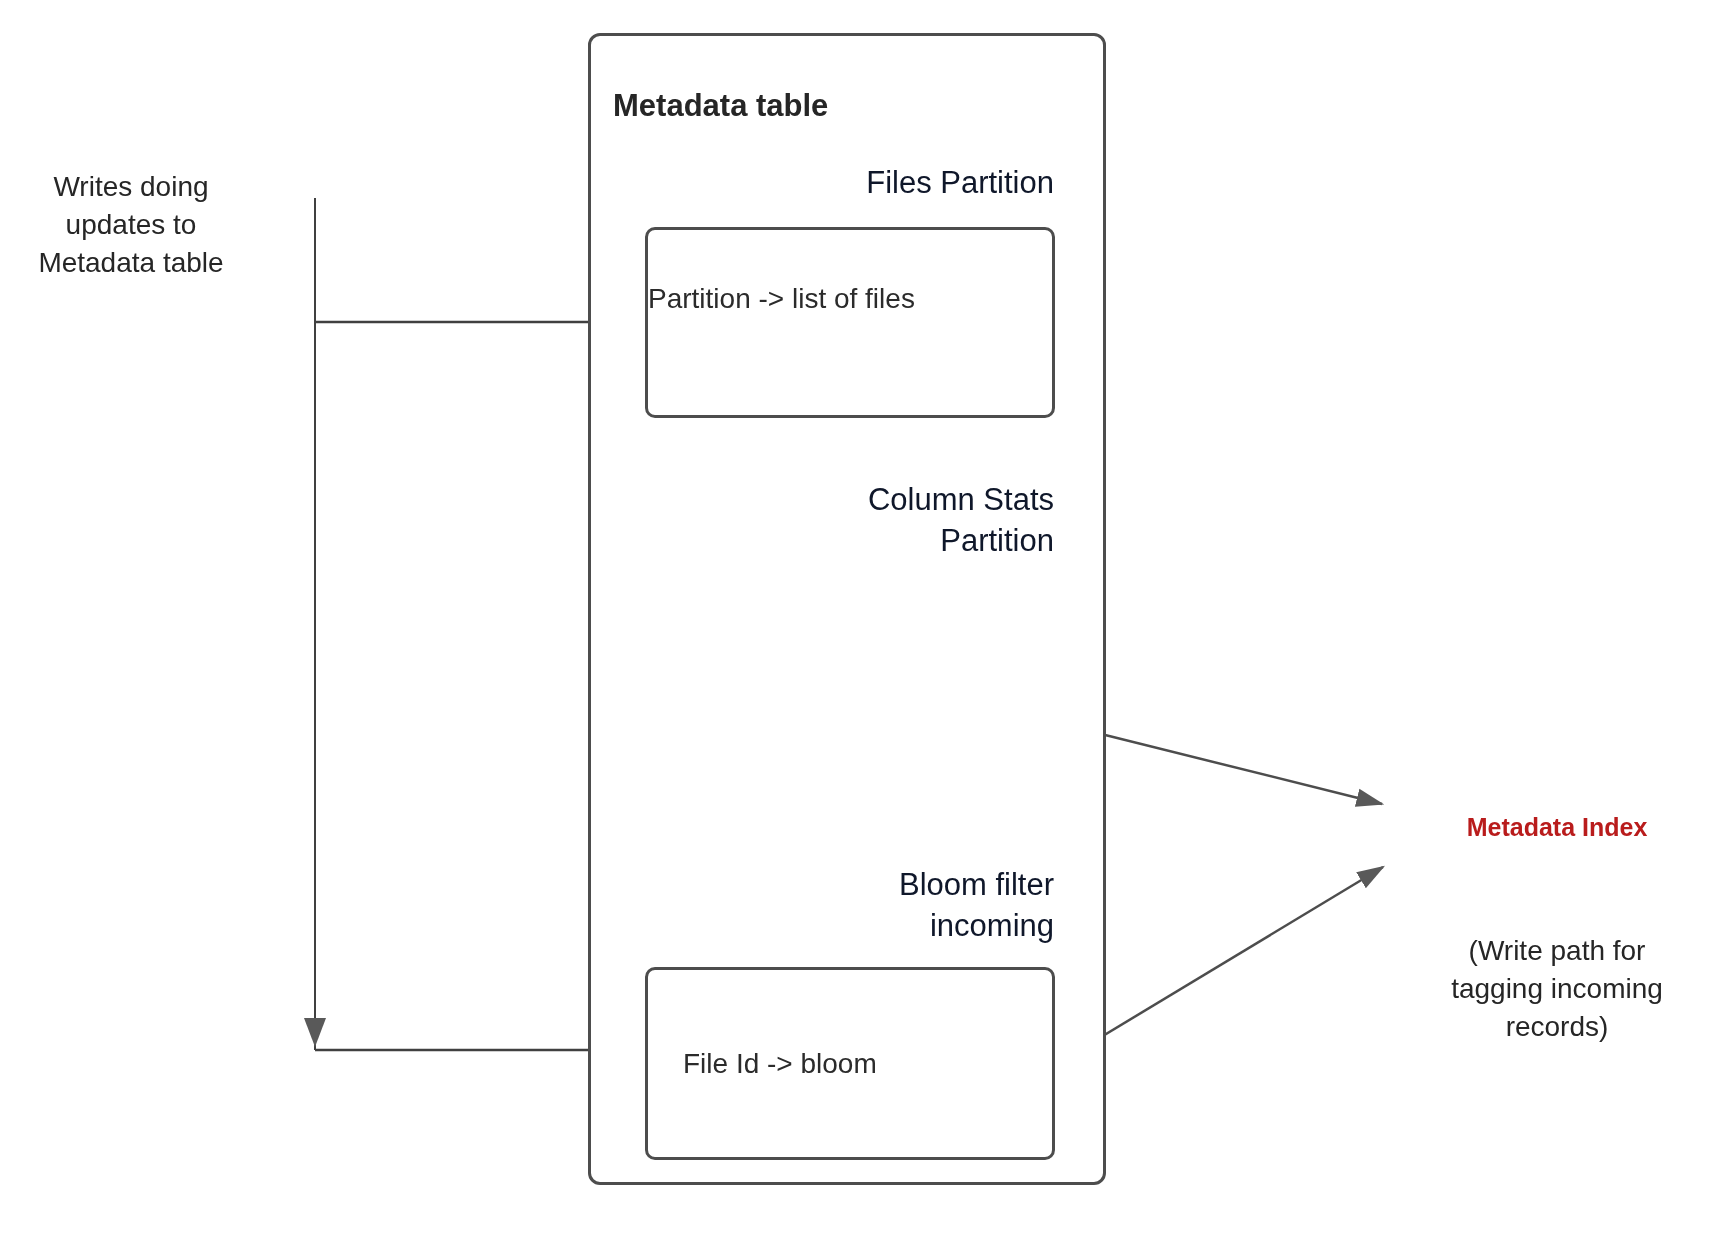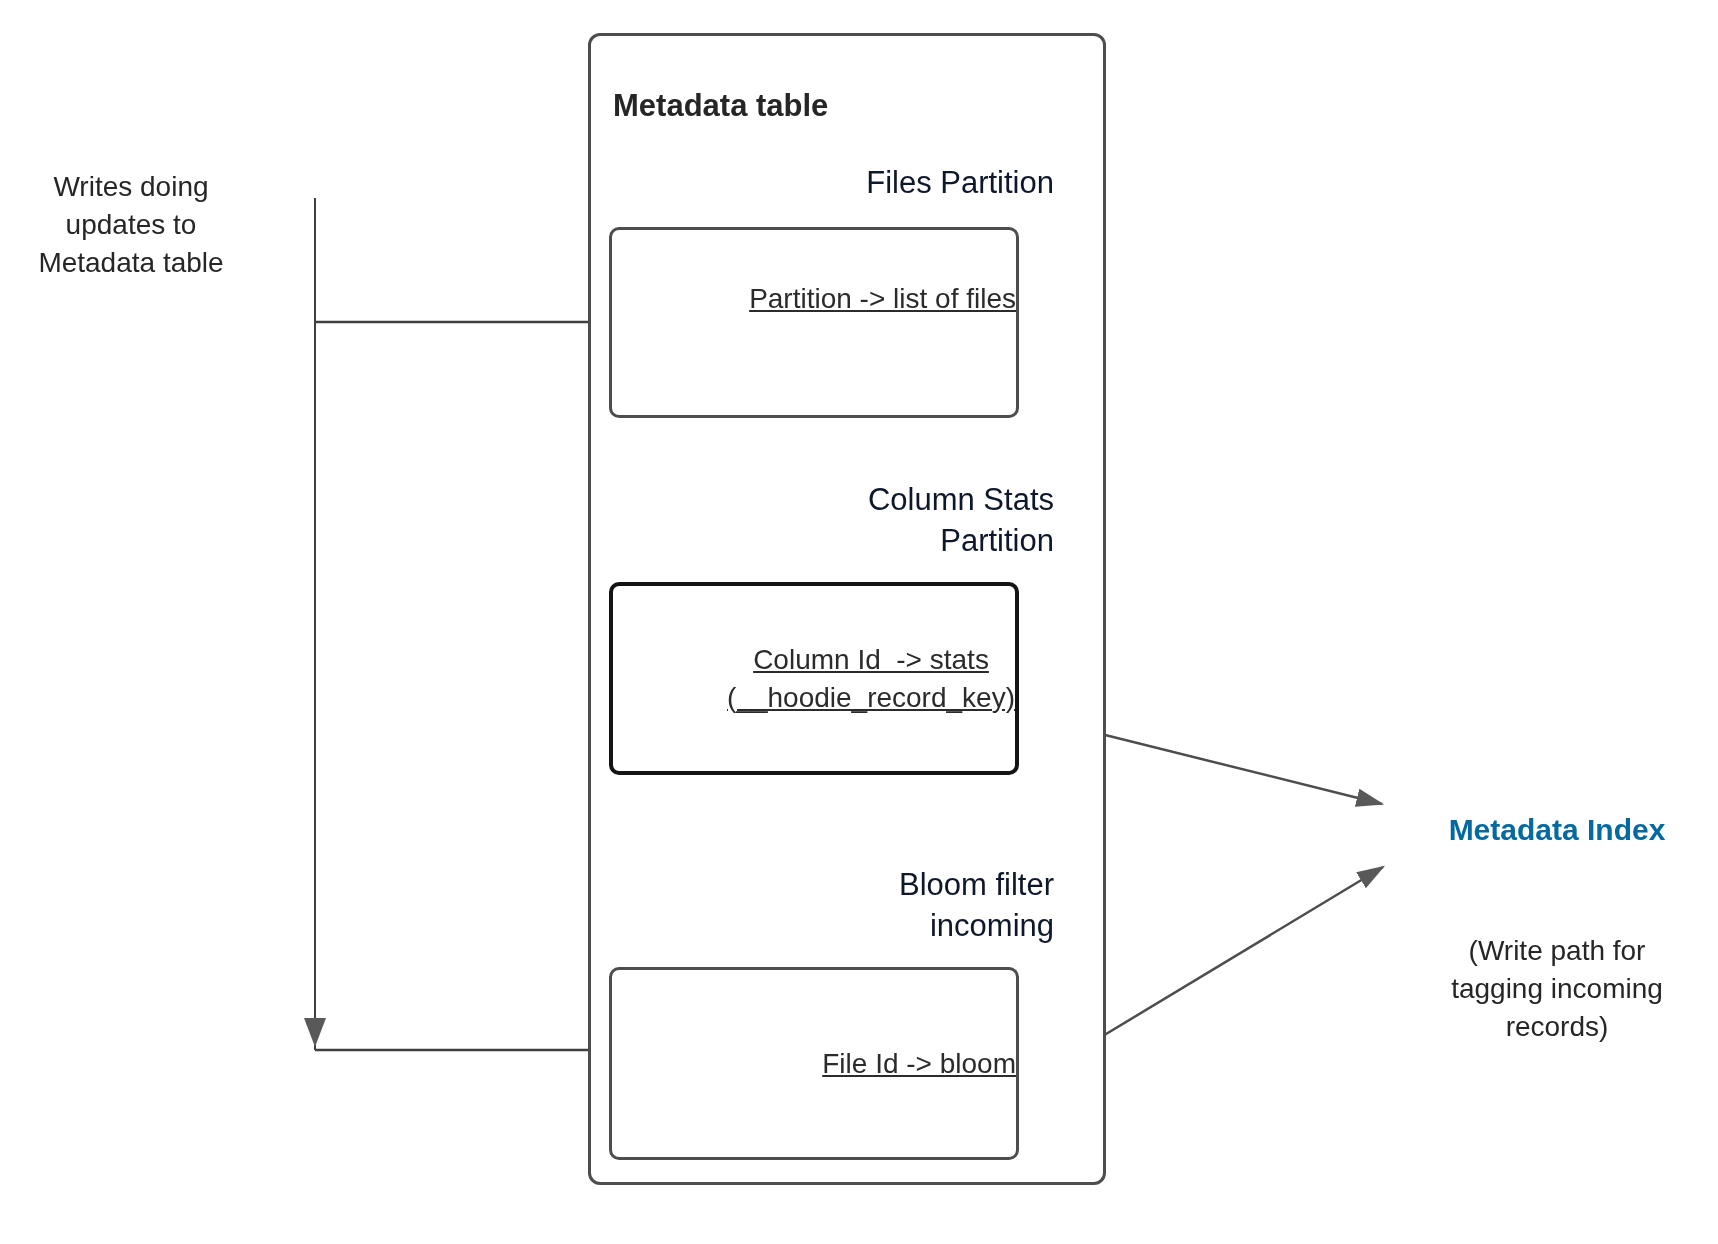--- a/index.html
+++ b/index.html
@@ -62,48 +62,47 @@
     line-height: 41px;
     font-weight: 400;
     white-space: pre-line;
     color: #0f172a;
   }
   .heading-files  { top: 162px; }
   .heading-stats  { top: 479px; }
   .heading-bloom  { top: 864px; }
   .inner-box {
     position: absolute;
-    left: 609px;
+    left: 645px;
     width: 410px;
     border: 3px solid #4d4d4d;
     border-radius: 10px;
     box-sizing: border-box;
     background: #ffffff;
     display: flex;
     align-items: center;
-    justify-content: flex-end;
+    justify-content: flex-start;
     text-align: center;
     font-size: 28px;
     line-height: 38px;
     white-space: pre-wrap;
     color: #2b2b2b;
-    text-decoration: underline;
   }
   .box-files { top: 227px; height: 191px; padding-bottom: 48px; }
   .box-stats { top: 582px; height: 193px; border: 4px solid #141414; }
   .box-bloom { top: 967px; height: 193px; padding-left: 35px; }
   .index-title {
     position: absolute;
     left: 1397px;
     top: 813px;
     width: 320px;
     text-align: center;
-    font-size: 30px;
+    font-size: 25px;
     font-weight: 700;
-    color: #0369a1;
+    color: #b91c1c;
   }
   .index-subtitle {
     position: absolute;
     left: 1397px;
     top: 932px;
     width: 320px;
     text-align: center;
     font-size: 28px;
     line-height: 38px;
     white-space: pre-line;
@@ -139,24 +138,20 @@
 
   <div class="container-title">Metadata table</div>
 
   <div class="section-heading heading-files">Files Partition</div>
   <div class="inner-box box-files">
     <span>Partition -&gt; list of files</span>
   </div>
 
   <div class="section-heading heading-stats">Column Stats
 Partition</div>
-  <div class="inner-box box-stats">
-    <span>Column Id  -&gt; stats
-(__hoodie_record_key)</span>
-  </div>
 
   <div class="section-heading heading-bloom">Bloom filter
 incoming</div>
   <div class="inner-box box-bloom">
     <span>File Id -&gt; bloom</span>
   </div>
 
   <div class="index-title">Metadata Index</div>
   <div class="index-subtitle">(Write path for
 tagging incoming

